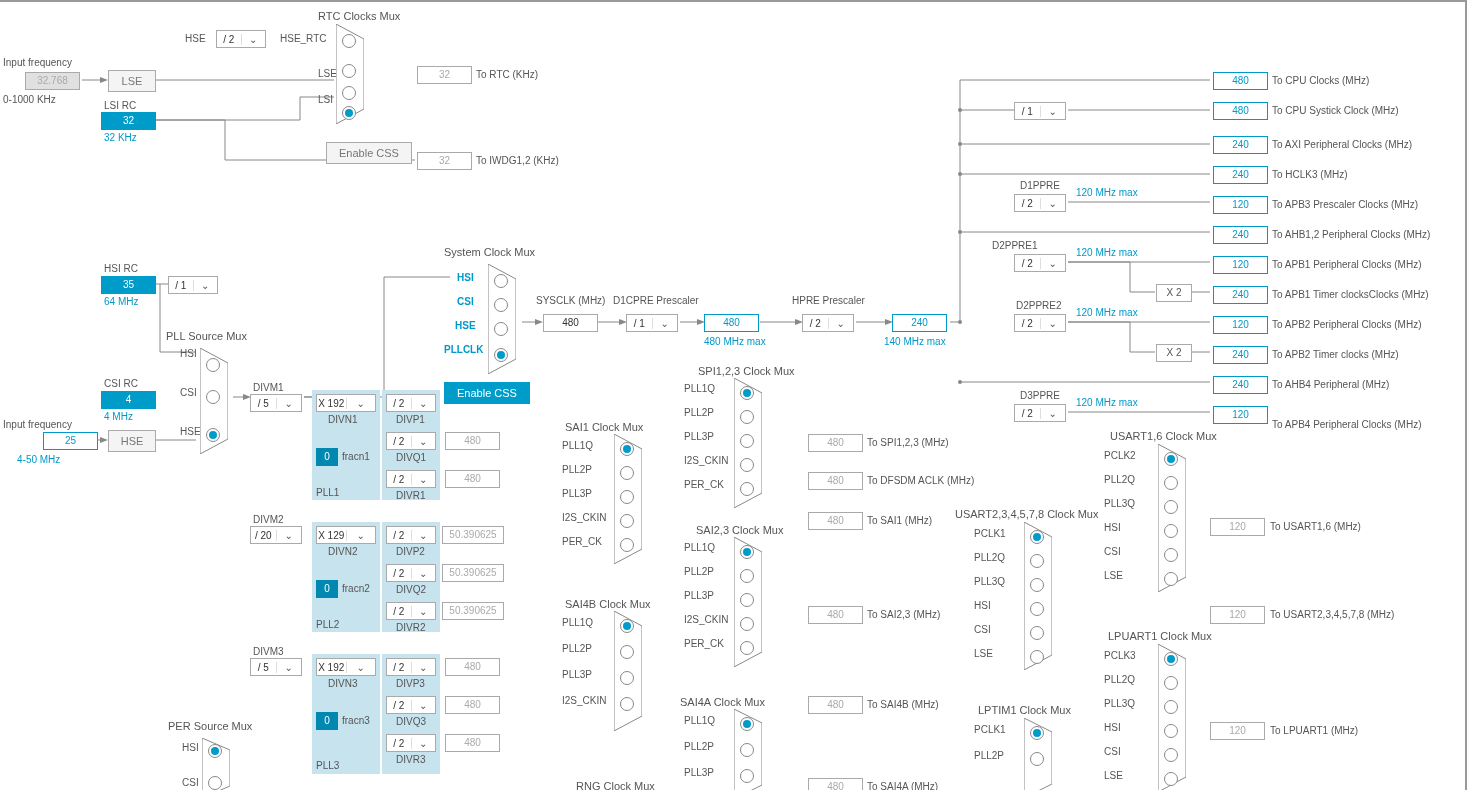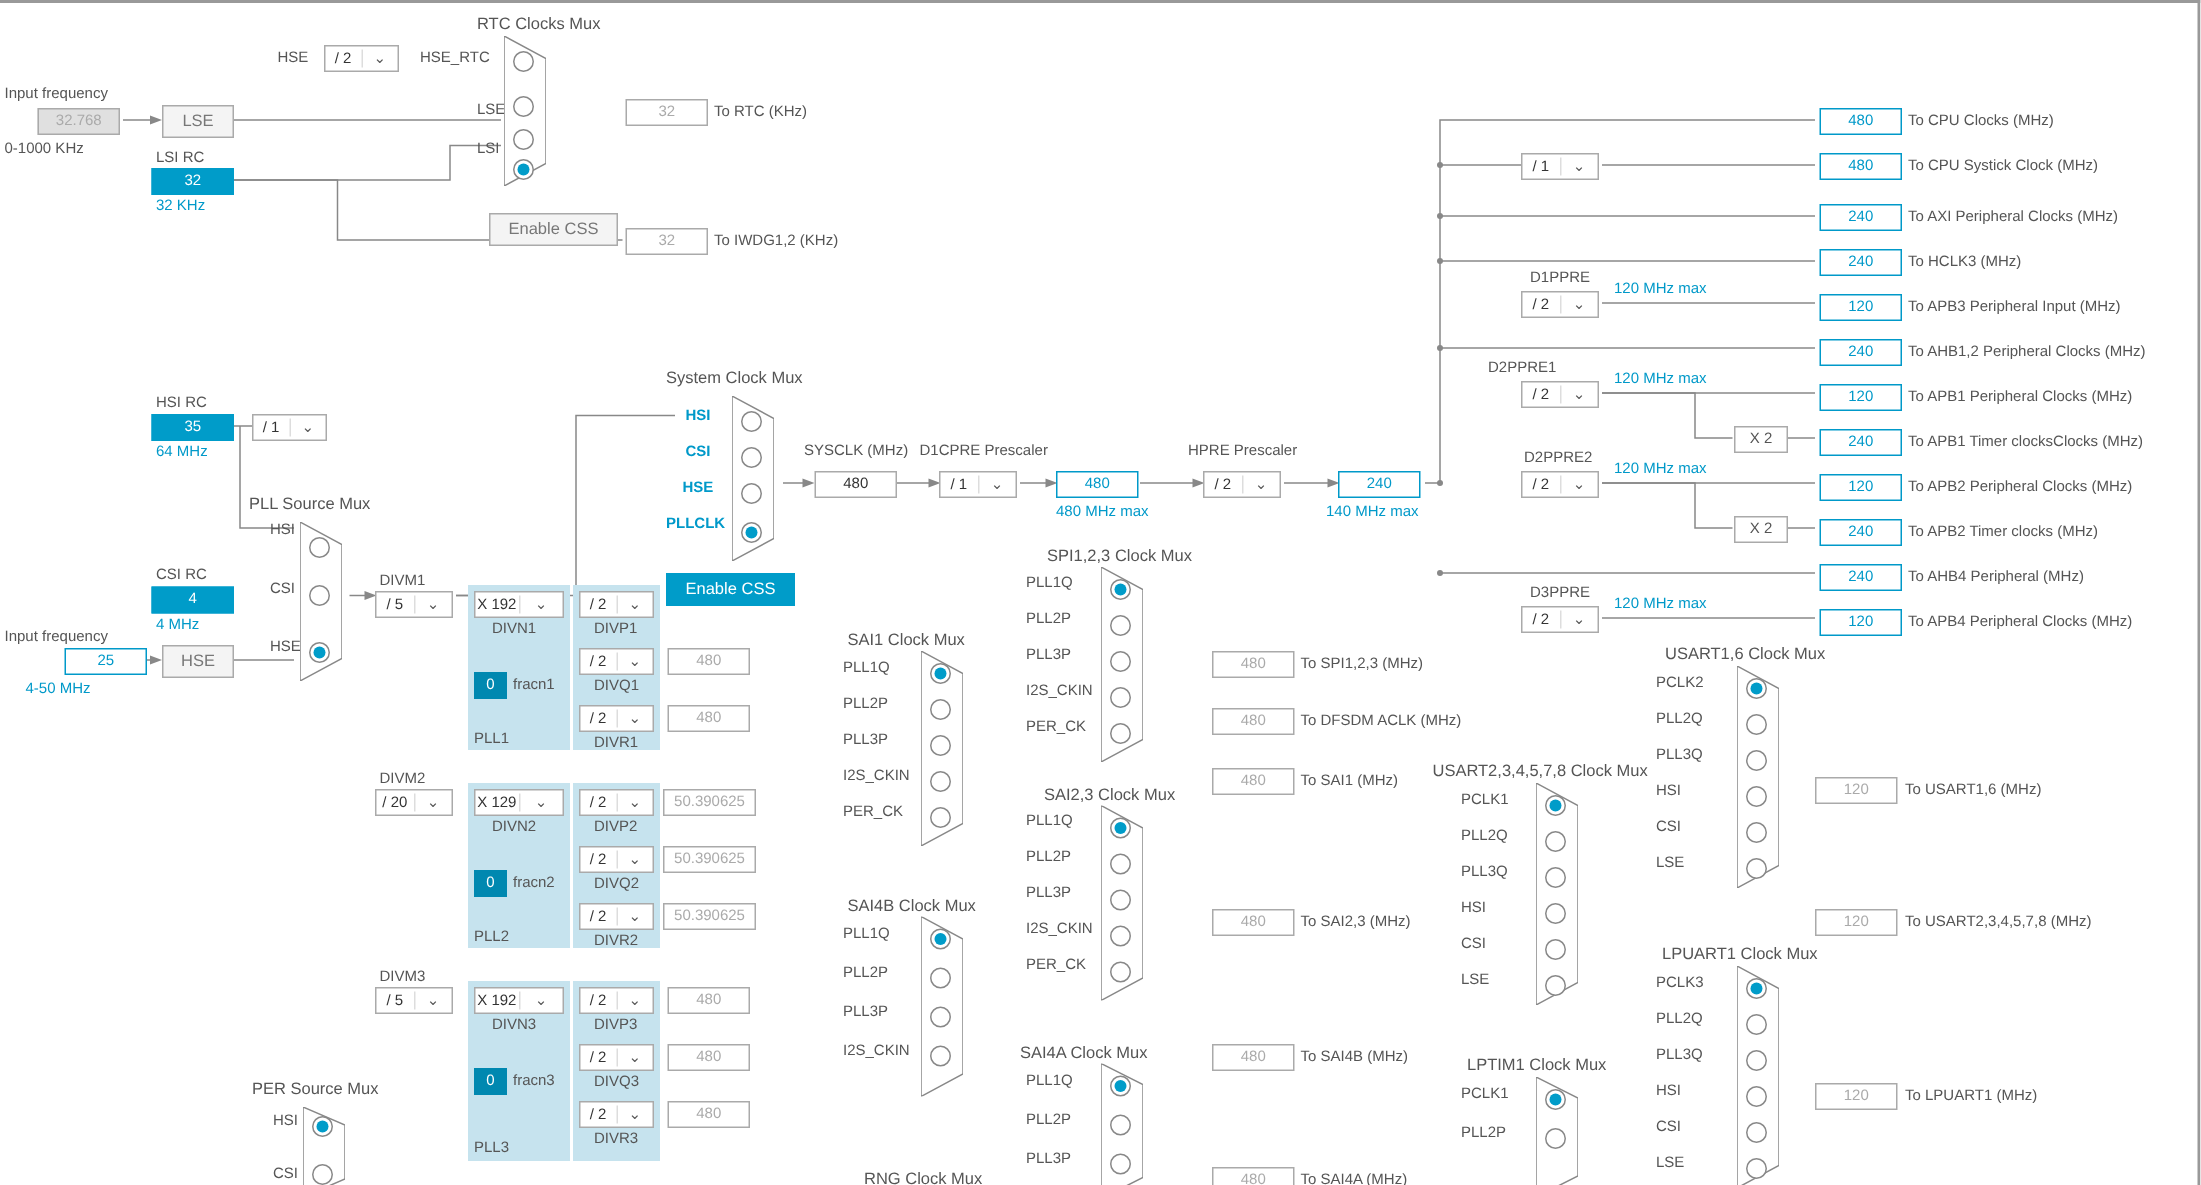--- a/index.html
+++ b/index.html
@@ -344,35 +344,35 @@
 <div id="outputs">
       <div class="val-box on" style="left: 1213px; top: 70px;">480</div>
       <div class="lbl" style="left: 1272px; top: 73px;">To CPU Clocks (MHz)</div>
       <div class="val-box on" style="left: 1213px; top: 100px;">480</div>
       <div class="lbl" style="left: 1272px; top: 103px;">To CPU Systick Clock (MHz)</div>
       <div class="val-box on" style="left: 1213px; top: 134px;">240</div>
       <div class="lbl" style="left: 1272px; top: 137px;">To AXI Peripheral Clocks (MHz)</div>
       <div class="val-box on" style="left: 1213px; top: 164px;">240</div>
       <div class="lbl" style="left: 1272px; top: 167px;">To HCLK3 (MHz)</div>
       <div class="val-box on" style="left: 1213px; top: 194px;">120</div>
-      <div class="lbl" style="left: 1272px; top: 197px;">To APB3 Peripheral Input (MHz)</div>
+      <div class="lbl" style="left: 1272px; top: 197px;">To APB3 Prescaler Clocks (MHz)</div>
       <div class="val-box on" style="left: 1213px; top: 224px;">240</div>
       <div class="lbl" style="left: 1272px; top: 227px;">To AHB1,2 Peripheral Clocks (MHz)</div>
       <div class="val-box on" style="left: 1213px; top: 254px;">120</div>
       <div class="lbl" style="left: 1272px; top: 257px;">To APB1 Peripheral Clocks (MHz)</div>
       <div class="val-box on" style="left: 1213px; top: 284px;">240</div>
       <div class="lbl" style="left: 1272px; top: 287px;">To APB1 Timer clocksClocks (MHz)</div>
       <div class="val-box on" style="left: 1213px; top: 314px;">120</div>
       <div class="lbl" style="left: 1272px; top: 317px;">To APB2 Peripheral Clocks (MHz)</div>
       <div class="val-box on" style="left: 1213px; top: 344px;">240</div>
       <div class="lbl" style="left: 1272px; top: 347px;">To APB2 Timer clocks (MHz)</div>
       <div class="val-box on" style="left: 1213px; top: 374px;">240</div>
       <div class="lbl" style="left: 1272px; top: 377px;">To AHB4 Peripheral (MHz)</div>
       <div class="val-box on" style="left: 1213px; top: 404px;">120</div>
-      <div class="lbl" style="left: 1272px; top: 407px;">To APB4 Peripheral Clocks (MHz)</div>
+      <div class="lbl" style="left: 1272px; top: 417px;">To APB4 Peripheral Clocks (MHz)</div>
     </div>
 
 <div class="title" style="left:698px;top:363px">SPI1,2,3 Clock Mux</div>
 <div class="mux" style="left:734px;top:376px;height:130px">
   <svg class="mux-shape" viewBox="0 0 28 130" preserveAspectRatio="none">
         <polygon points="0,0 28,15 28,115 0,130" fill="#fff" stroke="#888"></polygon>
       </svg>
   <div class="opt sel" style="top:8px"></div>
   <div class="opt" style="top:32px"></div>
   <div class="opt" style="top:56px"></div>

